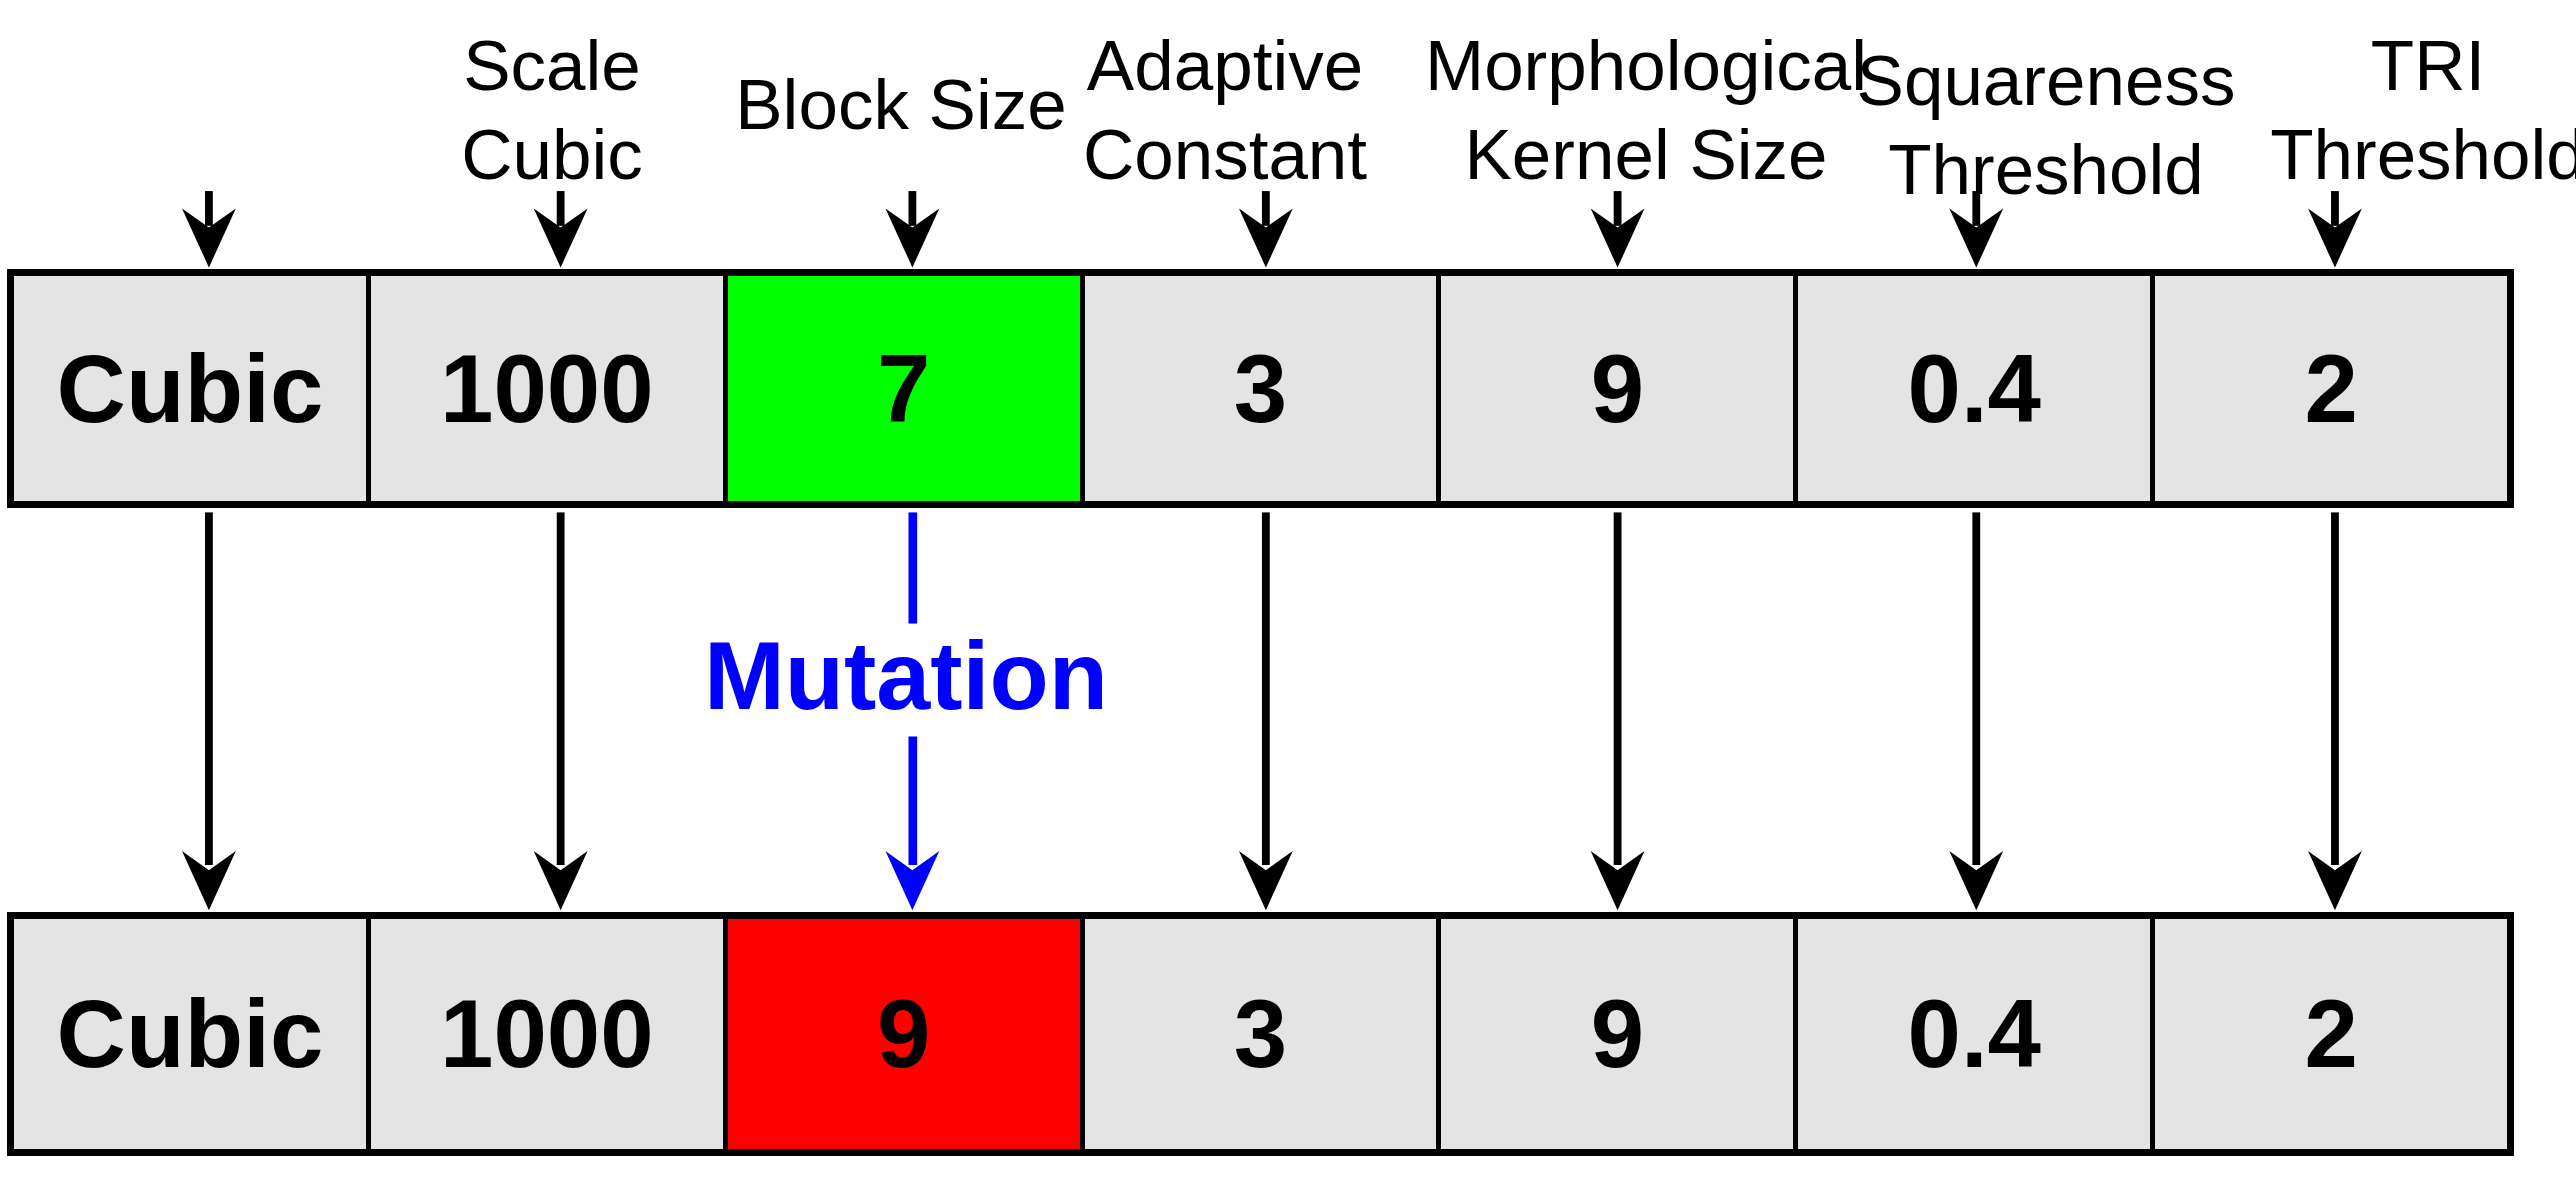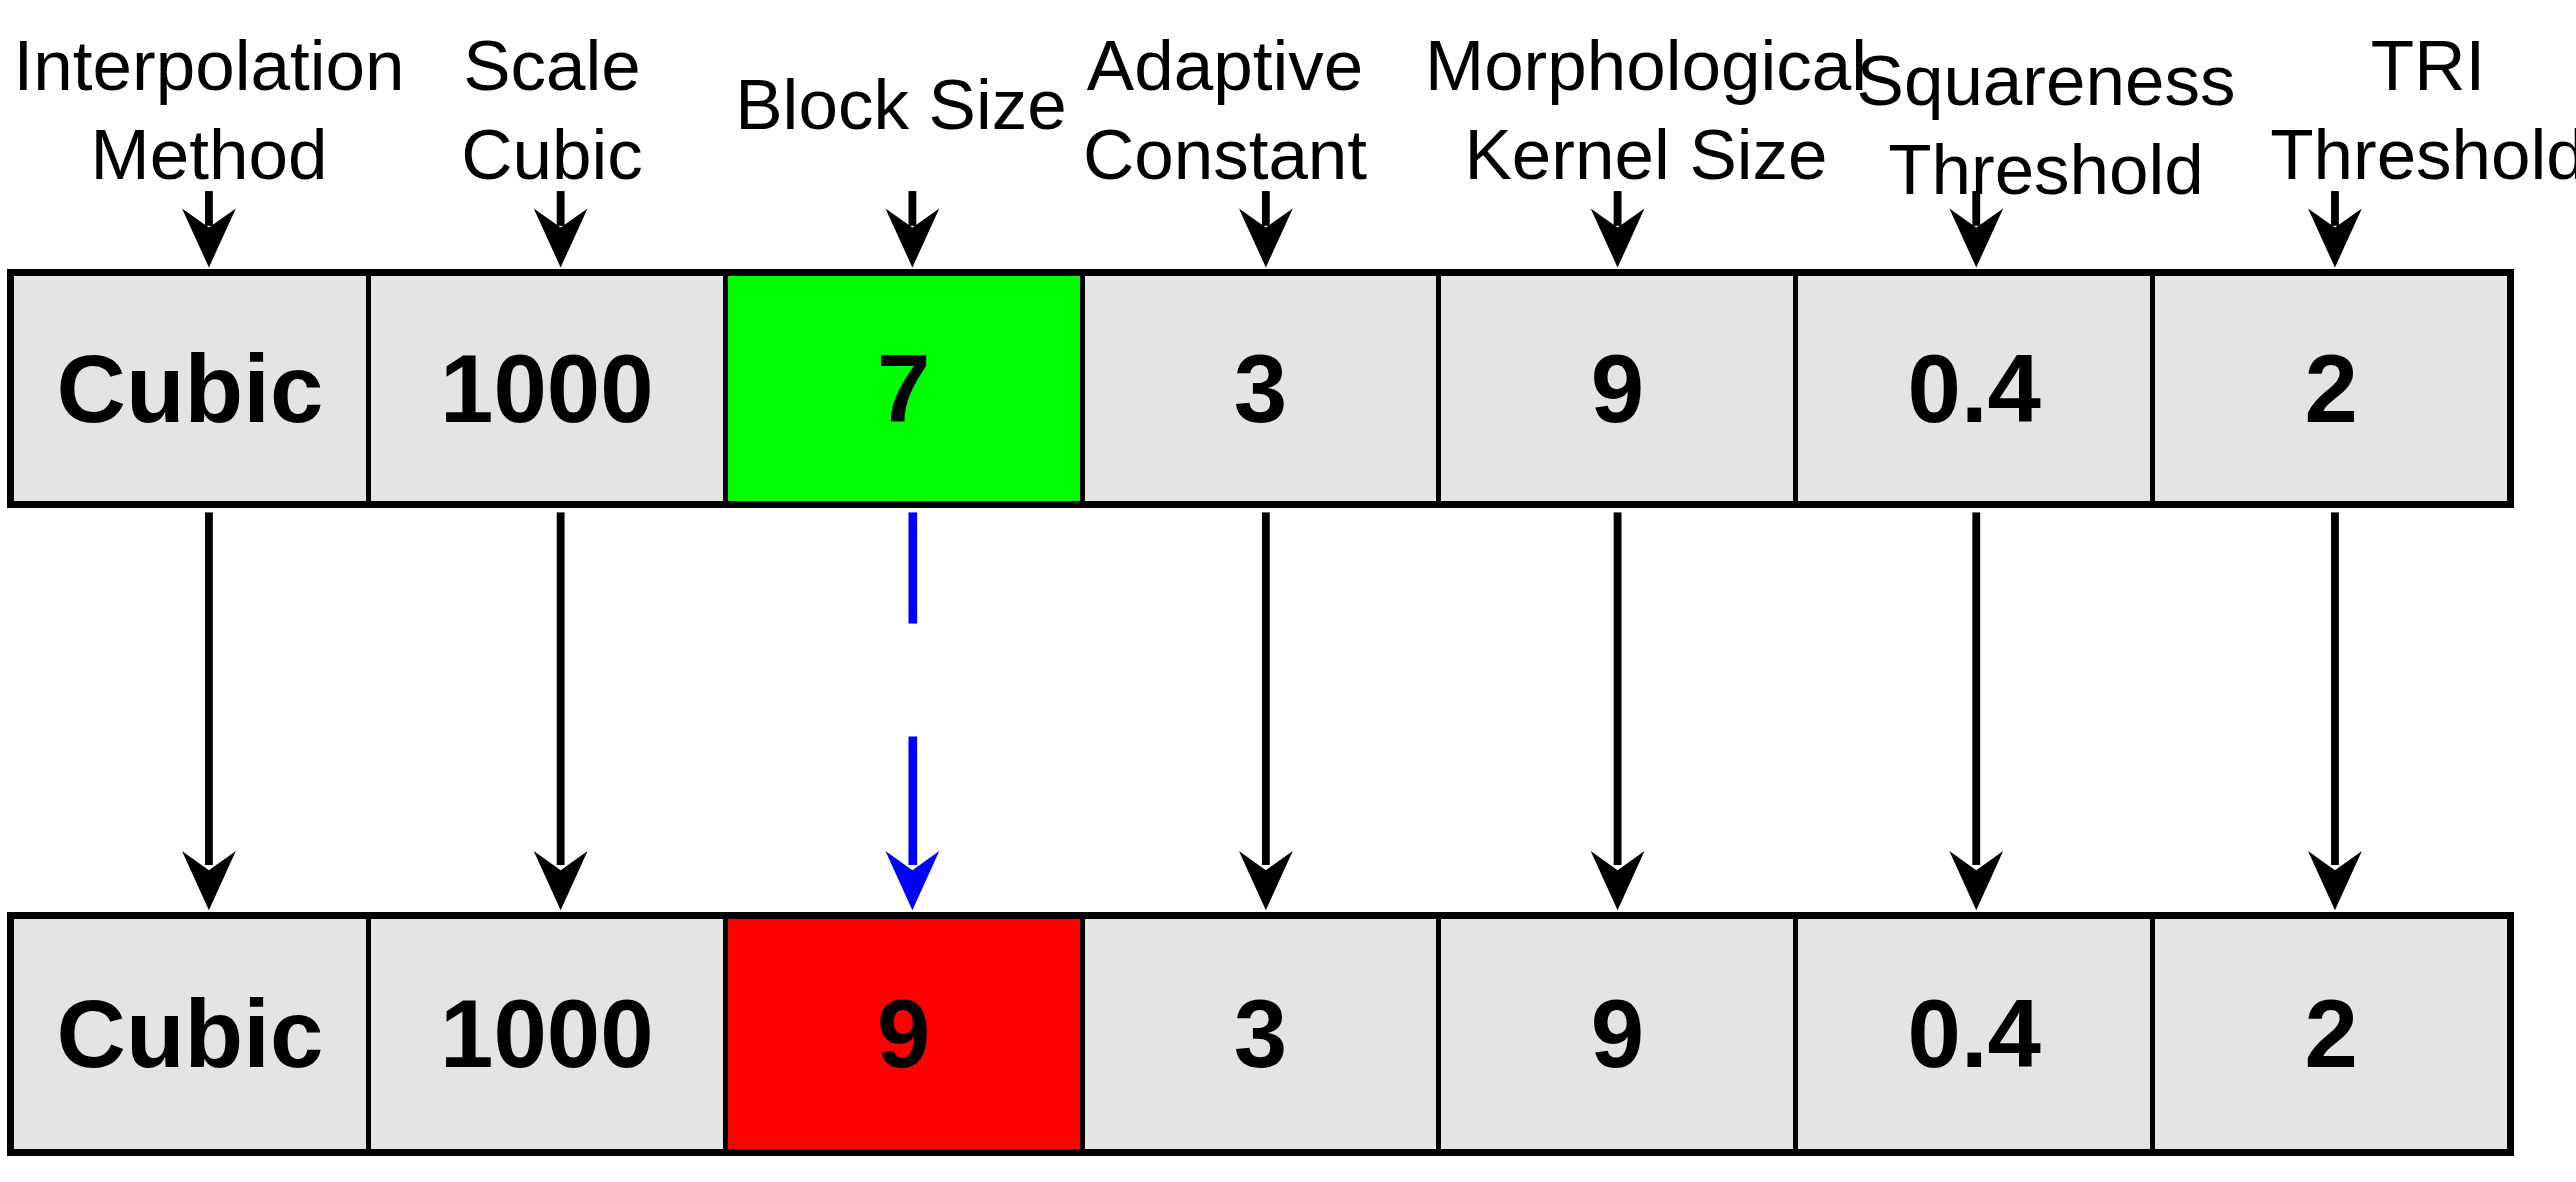--- a/index.html
+++ b/index.html
@@ -64,22 +64,20 @@
     line-height:1;
     color:var(--blue);
     white-space:nowrap;
   }
 </style>
 </head>
 <body>
 
 <div class="canvas">
 
-  <div class="param-label" style="left:209px;top:21px">Interpolation
-Method</div>
   <div class="param-label" style="left:552px;top:21px">Scale
 Cubic</div>
   <div class="param-label" style="left:901px;top:60px">Block Size</div>
   <div class="param-label" style="left:1225px;top:21px">Adaptive
 Constant</div>
   <div class="param-label" style="left:1646px;top:21px">Morphological
 Kernel Size</div>
   <div class="param-label" style="left:2046px;top:36px">Squareness
 Threshold</div>
   <div class="param-label" style="left:2428px;top:21px">TRI
@@ -169,20 +167,21 @@
         <span>9</span>
       </div>
     <div class="cell">
         <span>0.4</span>
       </div>
     <div class="cell">
         <span>2</span>
       </div>
   </div>
 
+  <div class="mutation-label">Mutation</div>
 
   <div class="genome-row row-child">
     <div class="cell">
         <span>Cubic</span>
       </div>
     <div class="cell">
         <span>1000</span>
       </div>
     <div class="cell hl-red">
         <span>9</span>

